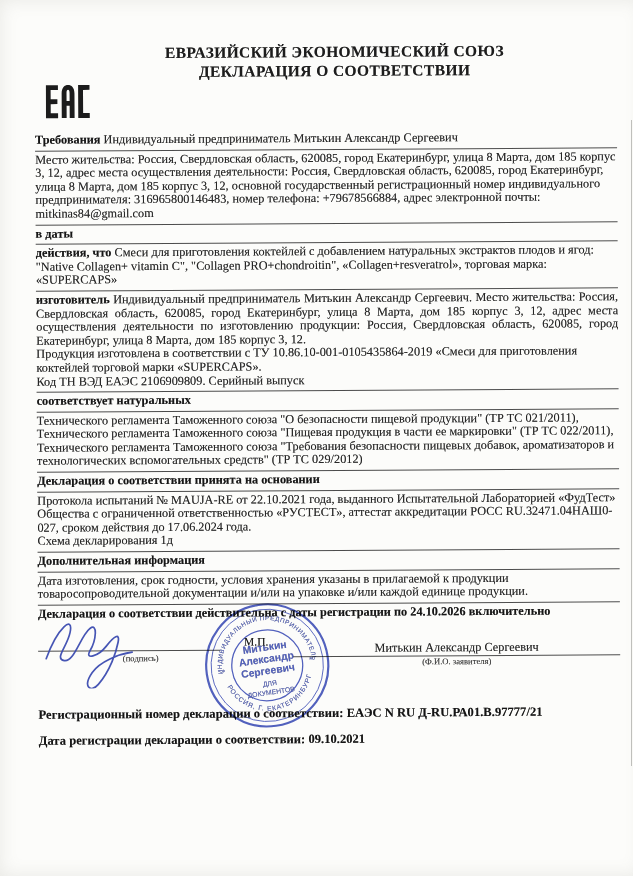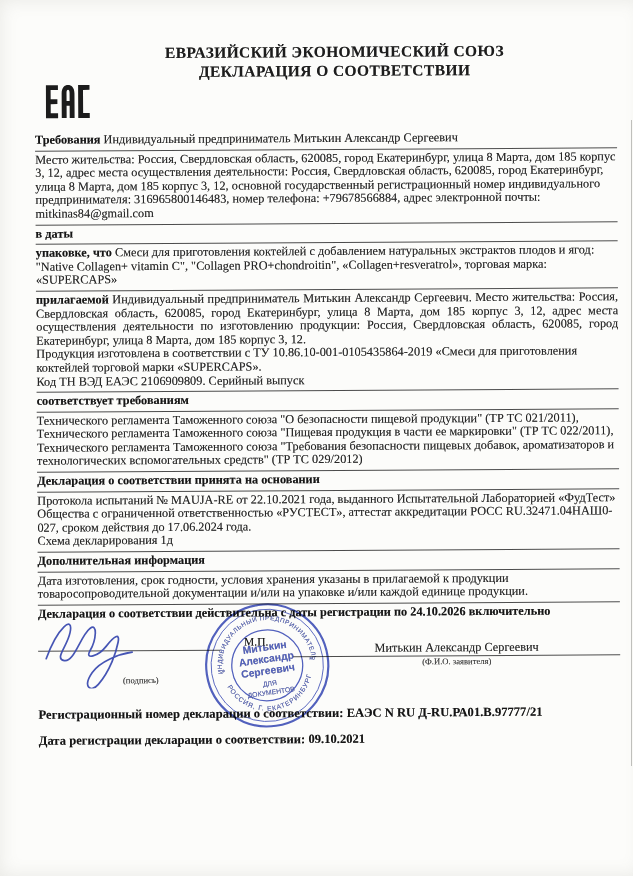--- a/index.html
+++ b/index.html
@@ -22,21 +22,21 @@
   .eac { position:absolute; left:11px; top:74px; }
   .sec { border-bottom:1px solid #4c4c4c; padding:2px 0 3px 0; }
   .noline { border-bottom:none; }
   .b { font-weight:bold; color:#161616; }
   .applicant { margin-top:50px; }
   .just { text-align:justify; }
   .sig-area { position:relative; height:84px; }
   .sig-line { border-bottom:1px solid #4c4c4c; }
   .caption { font-size:8.6px; color:#3a3a3a; line-height:10px; }
   .sign-rule { position:absolute; left:0; top:30px; width:182px; }
-  .sign-caption { position:absolute; left:55px; top:33px; width:95px; text-align:center;margin-top:22px; }
+  .sign-caption { position:absolute; left:55px; top:33px; width:95px; text-align:center; }
   .signature-svg { position:absolute; left:2px; top:-14px; z-index:3; }
   .mp { position:absolute; left:206px; top:16px; font-weight:normal; font-size:11.5px; z-index:1; color:#111; }
   .fio-block { position:absolute; left:255px; right:0; top:22px; text-align:center; }
   .fio-name { line-height:15px; }
   .stamp { position:absolute; left:165px; top:-18px; z-index:2; mix-blend-mode:multiply;
     opacity:0.92; transform:rotate(-8deg); }
   .footer-line { font-weight:bold; font-size:12.6px; color:#151515; }
   .reg-line { margin-top:4px; }
   .date-line { margin-top:12px; }
 </style>
@@ -68,35 +68,35 @@
 
     <div class="sec">
       <span>Место жительства: Россия, Свердловская область, 620085, город Екатеринбург, улица 8 Марта, дом 185 корпус 3, 12, адрес места осуществления деятельности: Россия, Свердловская область, 620085, город Екатеринбург, улица 8 Марта, дом 185 корпус 3, 12, основной государственный регистрационный номер индивидуального предпринимателя: 316965800146483, номер телефона: +79678566884, адрес электронной почты: mitkinas84@gmail.com</span>
     </div>
 
     <div class="sec">
       <span class="b">в даты</span>
     </div>
 
     <div class="sec">
-      <span class="b">упаковке, что</span>
+      <span class="b">действия, что</span>
       <span>Смеси для приготовления коктейлей с добавлением натуральных экстрактов плодов и ягод: "Native Collagen+ vitamin C", "Collagen PRO+chondroitin", «Collagen+resveratrol», торговая марка: «SUPERCAPS»</span>
     </div>
 
     <div class="sec">
       <div class="just">
-        <span class="b">прилагаемой</span>
+        <span class="b">изготовитель</span>
         <span>Индивидуальный предприниматель Митькин Александр Сергеевич. Место жительства: Россия, Свердловская область, 620085, город Екатеринбург, улица 8 Марта, дом 185 корпус 3, 12, адрес места осуществления деятельности по изготовлению продукции: Россия, Свердловская область, 620085, город Екатеринбург, улица 8 Марта, дом 185 корпус 3, 12.</span>
       </div>
       <div>Продукция изготовлена в соответствии с ТУ 10.86.10-001-0105435864-2019 «Смеси для приготовления коктейлей торговой марки «SUPERCAPS».</div>
       <div>Код ТН ВЭД ЕАЭС 2106909809. Серийный выпуск</div>
     </div>
 
     <div class="sec">
-      <span class="b">соответствует требованиям</span>
+      <span class="b">соответствует натуральных</span>
     </div>
 
     <div class="sec">
       <span>Технического регламента Таможенного союза "О безопасности пищевой продукции" (ТР ТС 021/2011), Технического регламента Таможенного союза "Пищевая продукция в части ее маркировки" (ТР ТС 022/2011), Технического регламента Таможенного союза "Требования безопасности пищевых добавок, ароматизаторов и технологических вспомогательных средств" (ТР ТС 029/2012)</span>
     </div>
 
     <div class="sec">
       <span class="b">Декларация о соответствии принята на основании</span>
     </div>
 

